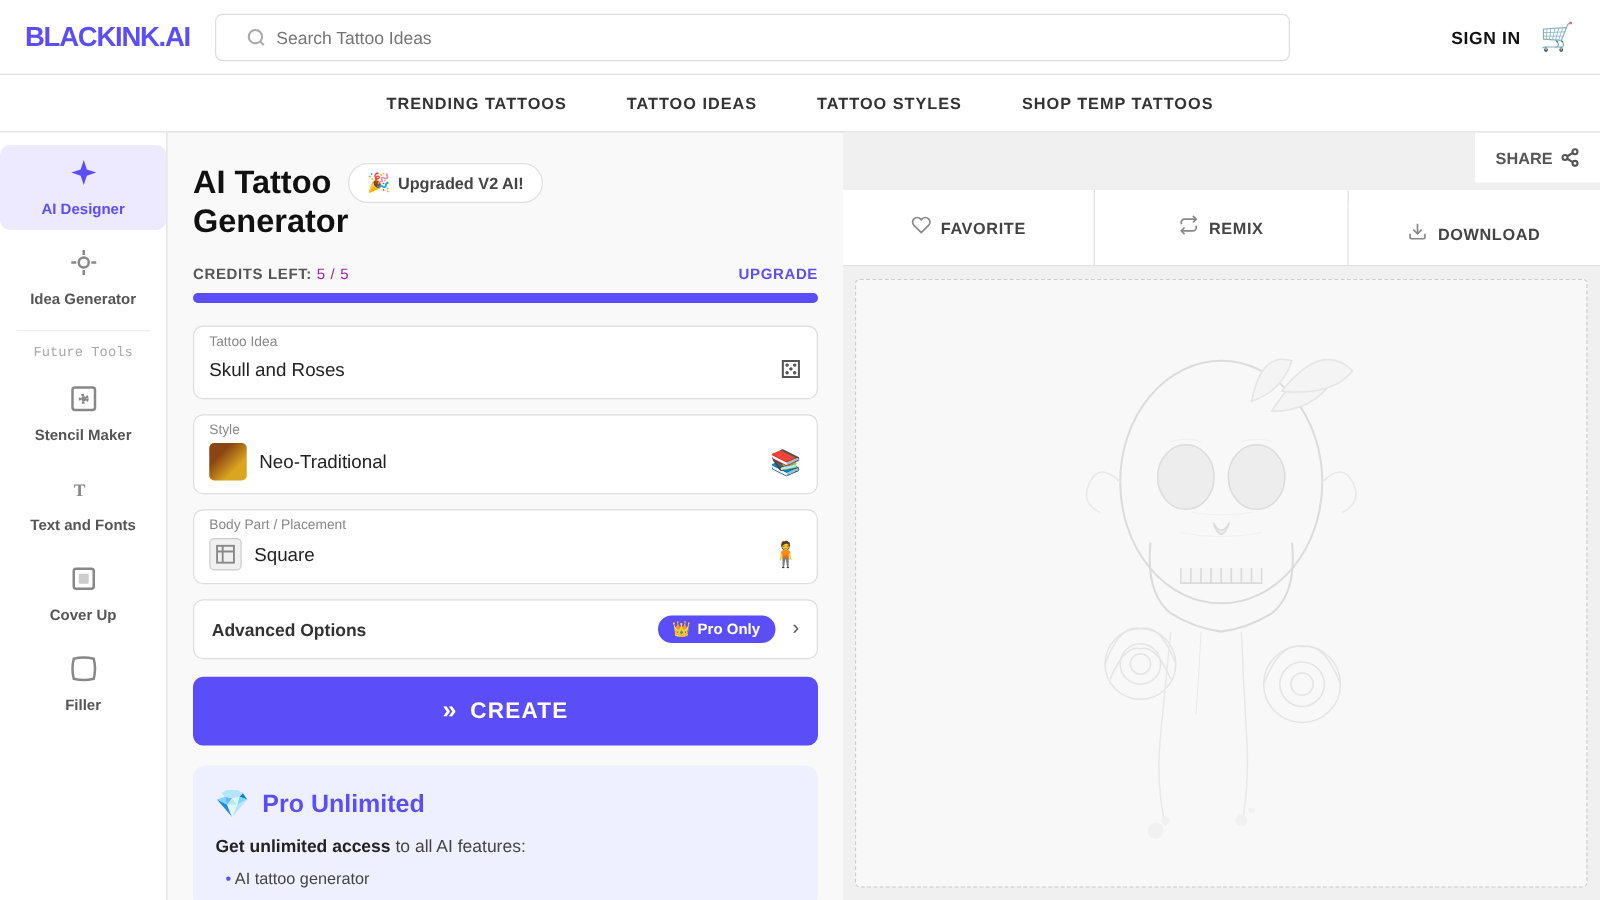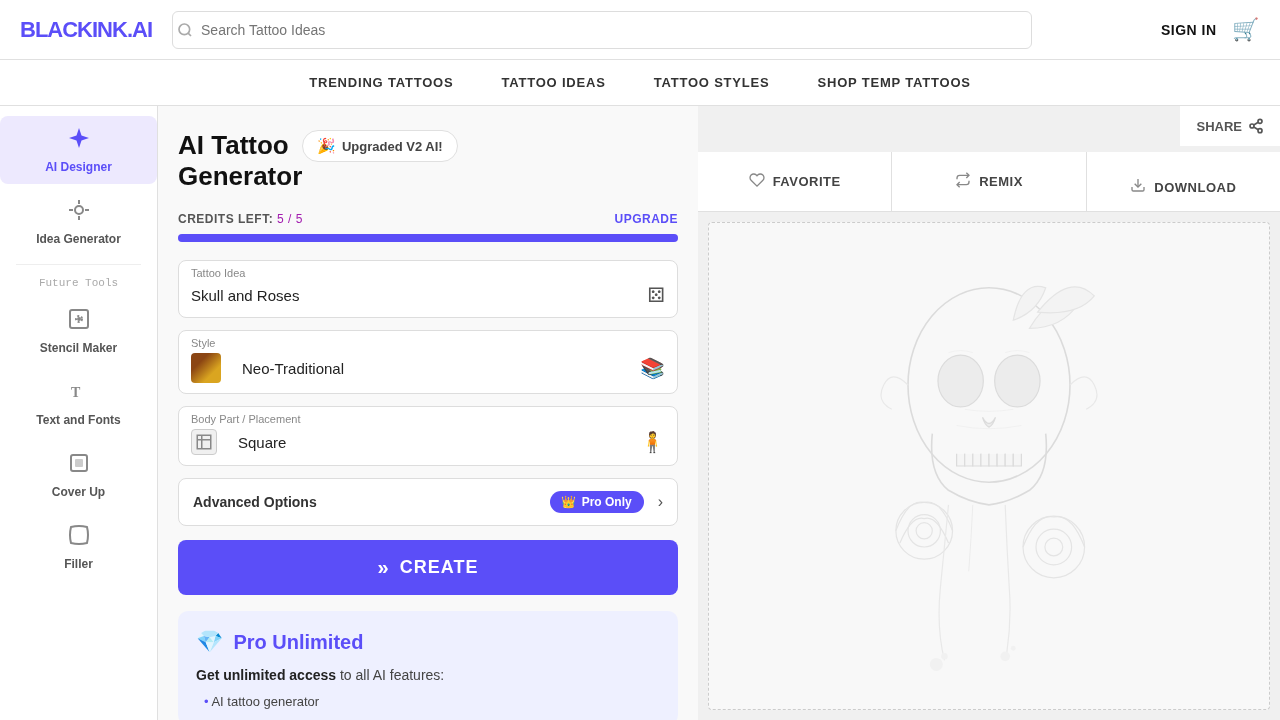--- a/index.html
+++ b/index.html
@@ -25,21 +25,21 @@
       margin-right: 20px;
     }
     .logo span { color: #5b4ef8; }
     .search-bar {
       flex: 1;
       max-width: 860px;
       display: flex;
       align-items: center;
       border: 1px solid #ddd;
       border-radius: 6px;
-      padding: 0 4px;
+      padding: 0 24px;
       height: 38px;
       background: #fff;
     }
     .search-bar input {
       border: none;
       outline: none;
       width: 100%;
       font-size: 14px;
       color: #555;
       margin-left: 8px;
@@ -83,21 +83,21 @@
 
     
     .main-layout {
       display: flex;
       height: calc(720px - 106px);
       overflow: hidden;
     }
 
     
     .sidebar {
-      width: 158px;
+      width: 134px;
       background: #fff;
       border-right: 1px solid #e0e0e0;
       display: flex;
       flex-direction: column;
       align-items: center;
       padding-top: 10px;
       gap: 4px;
       flex-shrink: 0;
     }
     .sidebar-item {
@@ -240,21 +240,21 @@
       font-weight: 500;
     }
     .field-icon {
       font-size: 20px;
       color: #555;
       cursor: pointer;
     }
     .style-row {
       display: flex;
       align-items: center;
-      gap: 21px;
+      gap: 10px;
     }
     .style-img {
       width: 30px;
       height: 30px;
       border-radius: 4px;
       background: linear-gradient(135deg, #8B4513 30%, #DAA520 70%);
       flex-shrink: 0;
     }
     .body-img {
       width: 26px;

